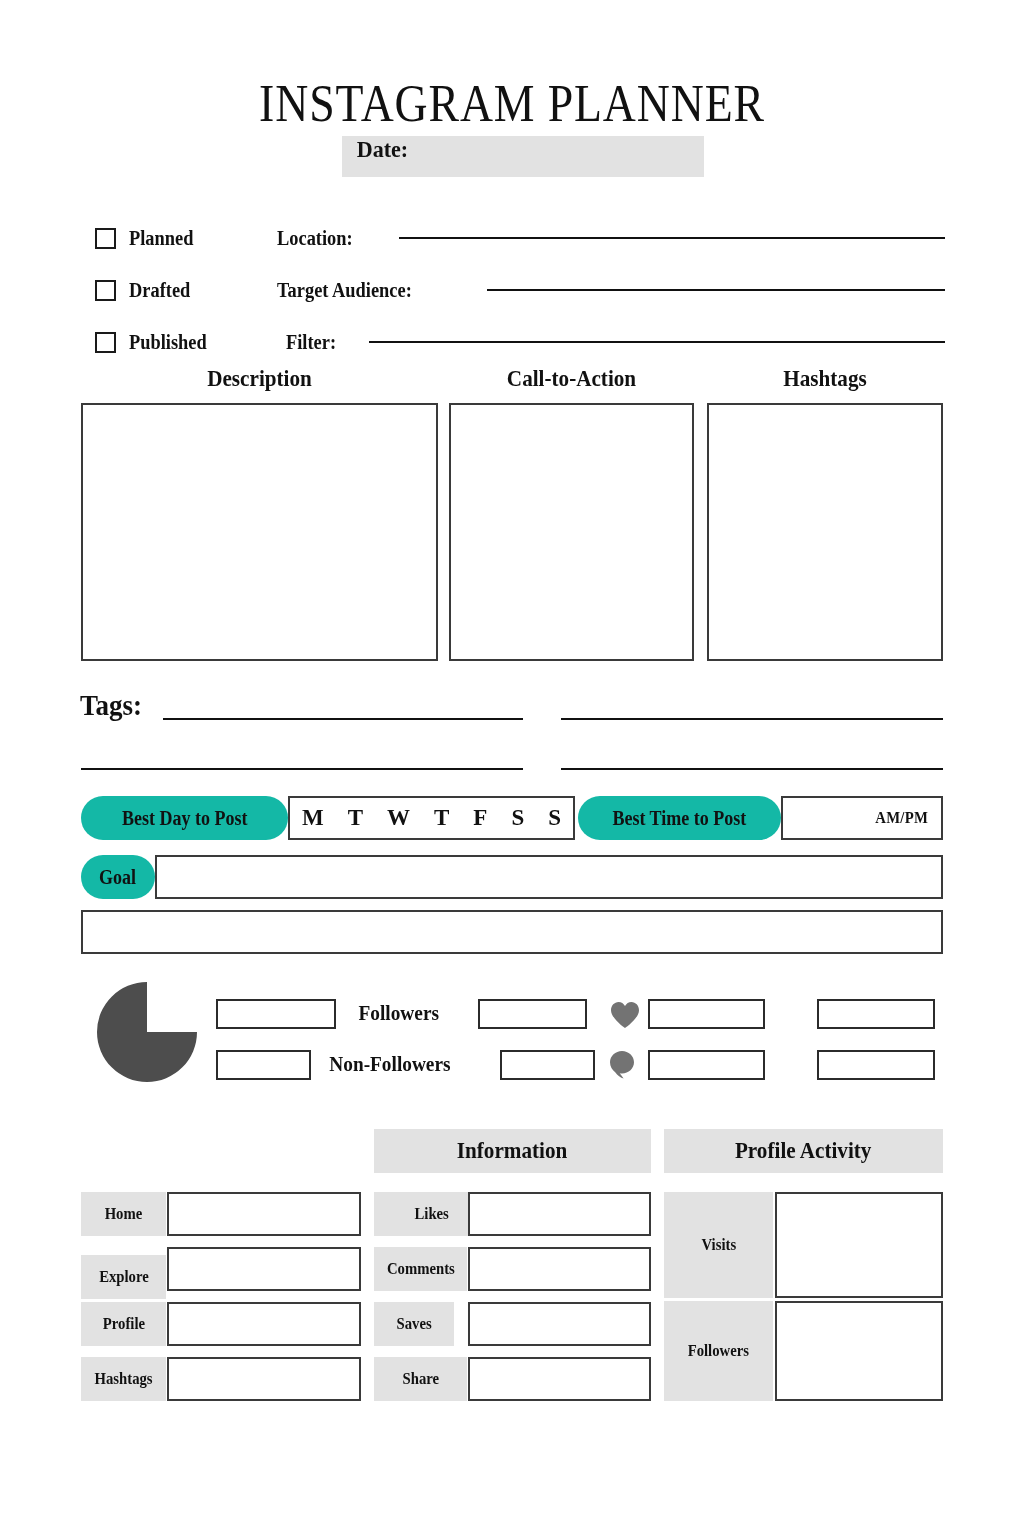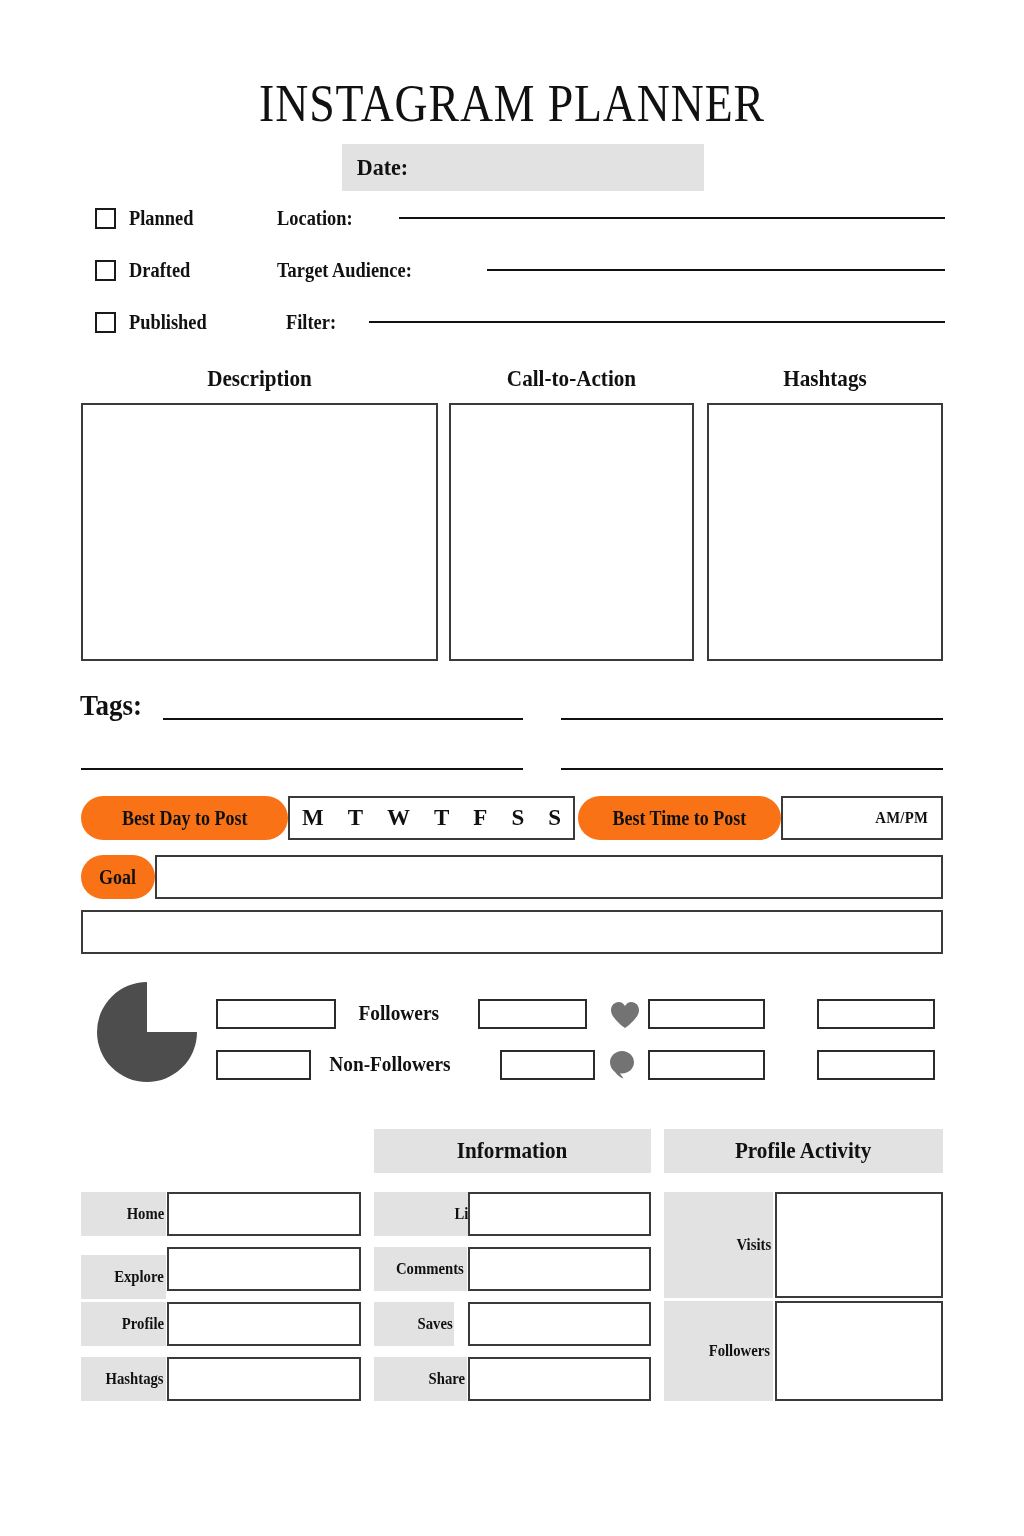--- a/index.html
+++ b/index.html
@@ -31,43 +31,44 @@
     font-weight: 400;
     letter-spacing: 1px;
     font-family: "Liberation Serif", "DejaVu Serif", serif;
     transform: scaleX(0.88);
   }
 
   
   .date-field {
     position: absolute;
     left: 342px;
-    top: 144px;
+    top: 136px;
     width: 362px;
-    height: 47px;
+    height: 41px;
     background: #e2e2e2;
     display: flex;
-    align-items: center;
+    align-items: flex-start;
   }
   .date-label {
     font-size: 24px;
     font-weight: bold;
     padding-left: 16px;
     transform: scaleX(0.92);
     transform-origin: left center;
   }
 
   
   .status-row {
     position: absolute;
     left: 95px;
     width: 850px;
     height: 30px;
     display: flex;
     align-items: center;
+    margin-top: 20px;
   }
   .chk {
     width: 21px;
     height: 21px;
     border: 2px solid #1a1a1a;
     background: #fff;
     box-sizing: border-box;
     flex: 0 0 auto;
   }
   .status-label {
@@ -119,21 +120,21 @@
   }
   .tag-line {
     position: absolute;
     border-bottom: 2.5px solid #111;
     height: 0;
   }
 
   
   .gray-cell {
     position: absolute;
-    background: #f97316;
+    background: #14b8a6;
     display: flex;
     align-items: center;
     justify-content: center;
     box-sizing: border-box;
     border-radius: 22px;
   }
   .gray-cell .txt {
     font-size: 20px;
     font-weight: bold;
     white-space: nowrap;
@@ -204,21 +205,21 @@
   .sec-head .txt {
     font-size: 23px;
     font-weight: bold;
     transform: scaleX(0.92);
   }
   .stat-lbl {
     position: absolute;
     background: #e2e2e2;
     display: flex;
     align-items: center;
-    justify-content: flex-end;
+    justify-content: center;
     box-sizing: border-box;
   }
   .stat-lbl .txt {
     font-size: 16px;
     font-weight: bold;
     white-space: nowrap;
     transform: scaleX(0.92);
   }
   .stat-box {
     position: absolute;

